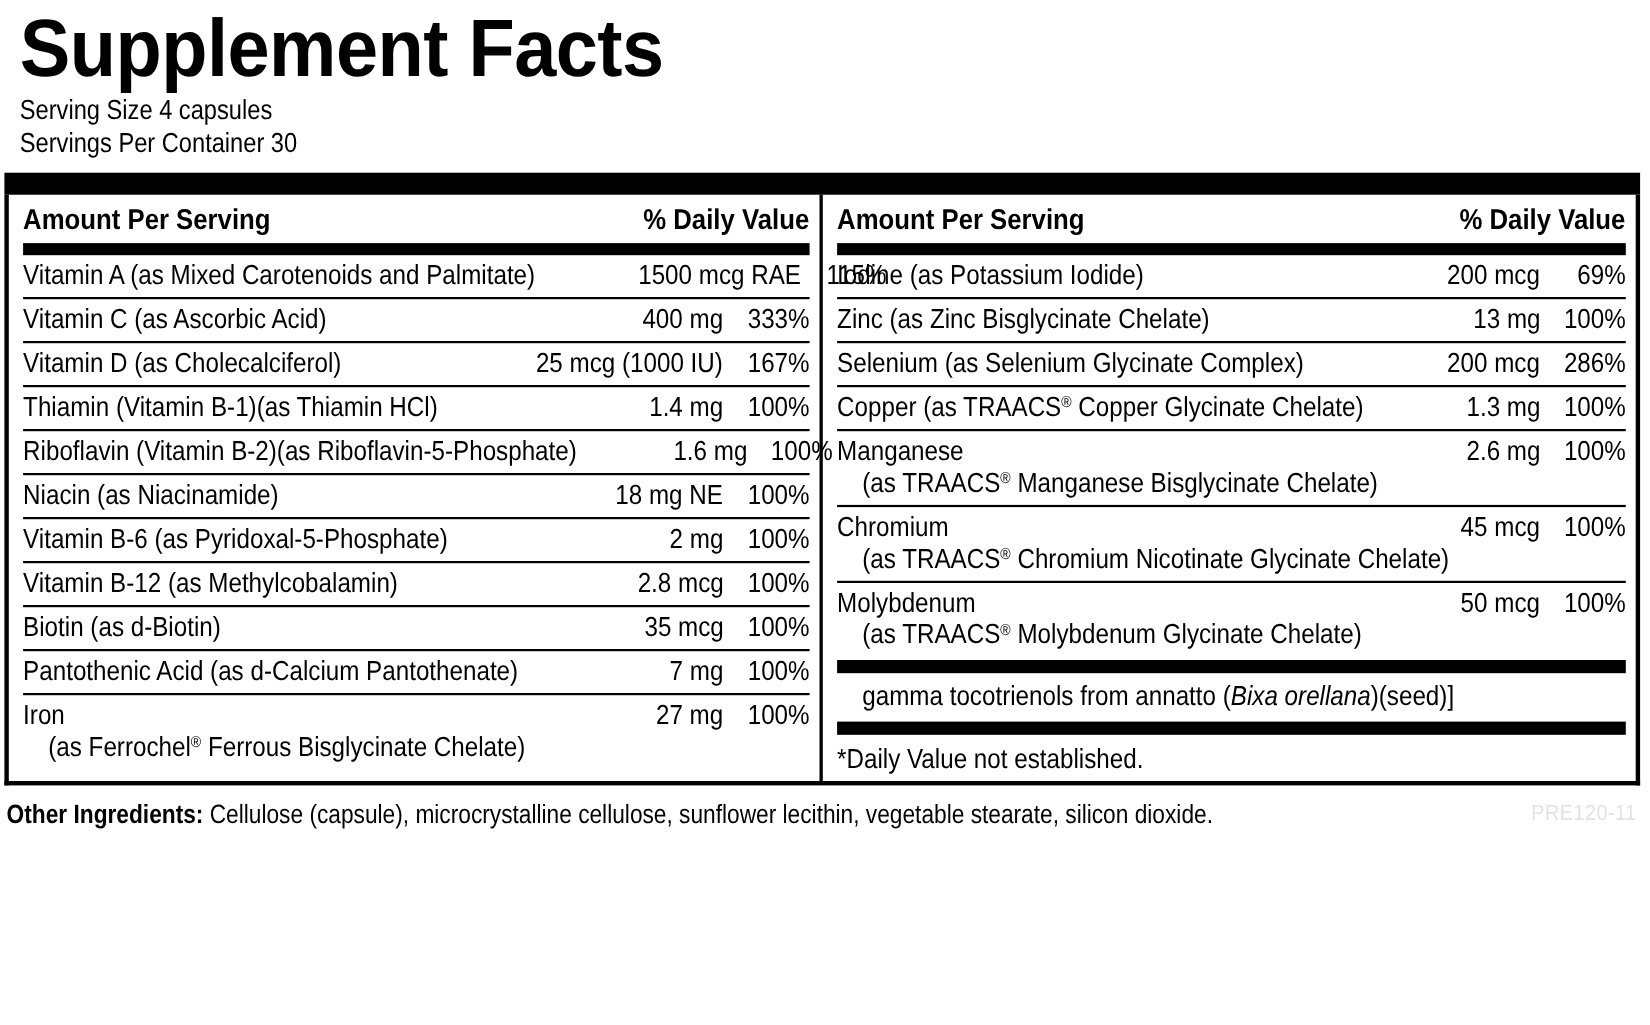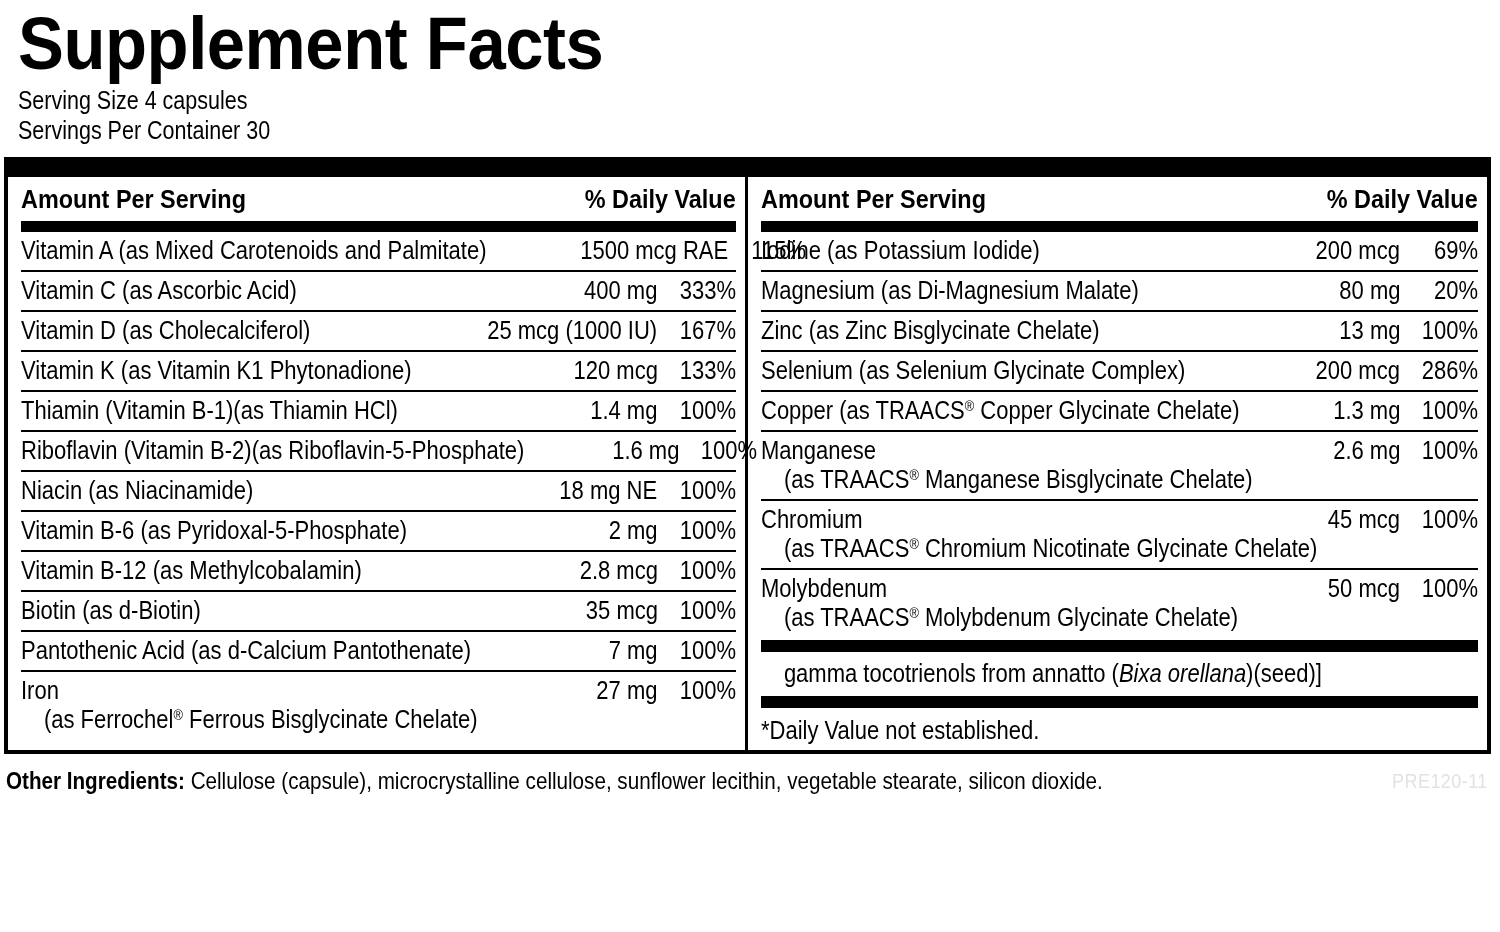--- a/index.html
+++ b/index.html
@@ -163,21 +163,21 @@
     transform: scaleX(0.88);
     transform-origin: left center;
     white-space: nowrap;
   }
 
   .spacer { flex: 1 1 auto; }
 
   
   .footer {
     display: flex;
-    align-items: center;
+    align-items: flex-start;
     justify-content: space-between;
     padding: 12px 0 0 2px;
   }
 
   .other-ing {
     font-size: 24px;
     line-height: 30px;
     transform: scaleX(0.86);
     transform-origin: left center;
     white-space: nowrap;
@@ -234,27 +234,20 @@
             </div>
             <div class="nrow">
               <div class="nrow-main">
                 <span class="n-name">Vitamin D (as Cholecalciferol)</span>
                 <span class="n-amt">25 mcg (1000 IU)</span>
                 <span class="n-dv" style="flex-basis:78px">167%</span>
               </div>
             </div>
             <div class="nrow">
               <div class="nrow-main">
-                <span class="n-name">Vitamin K (as Vitamin K1 Phytonadione)</span>
-                <span class="n-amt">120 mcg</span>
-                <span class="n-dv" style="flex-basis:78px">133%</span>
-              </div>
-            </div>
-            <div class="nrow">
-              <div class="nrow-main">
                 <span class="n-name">Thiamin (Vitamin B-1)(as Thiamin HCl)</span>
                 <span class="n-amt">1.4 mg</span>
                 <span class="n-dv" style="flex-basis:78px">100%</span>
               </div>
             </div>
             <div class="nrow">
               <div class="nrow-main">
                 <span class="n-name">Riboflavin (Vitamin B-2)(as Riboflavin-5-Phosphate)</span>
                 <span class="n-amt">1.6 mg</span>
                 <span class="n-dv" style="flex-basis:78px">100%</span>
@@ -318,27 +311,20 @@
         <div id="right-rows">
             <div class="nrow first">
               <div class="nrow-main">
                 <span class="n-name">Iodine (as Potassium Iodide)</span>
                 <span class="n-amt">200 mcg</span>
                 <span class="n-dv" style="flex-basis:78px">69%</span>
               </div>
             </div>
             <div class="nrow">
               <div class="nrow-main">
-                <span class="n-name">Magnesium (as Di-Magnesium Malate)</span>
-                <span class="n-amt">80 mg</span>
-                <span class="n-dv" style="flex-basis:78px">20%</span>
-              </div>
-            </div>
-            <div class="nrow">
-              <div class="nrow-main">
                 <span class="n-name">Zinc (as Zinc Bisglycinate Chelate)</span>
                 <span class="n-amt">13 mg</span>
                 <span class="n-dv" style="flex-basis:78px">100%</span>
               </div>
             </div>
             <div class="nrow">
               <div class="nrow-main">
                 <span class="n-name">Selenium (as Selenium Glycinate Complex)</span>
                 <span class="n-amt">200 mcg</span>
                 <span class="n-dv" style="flex-basis:78px">286%</span>

